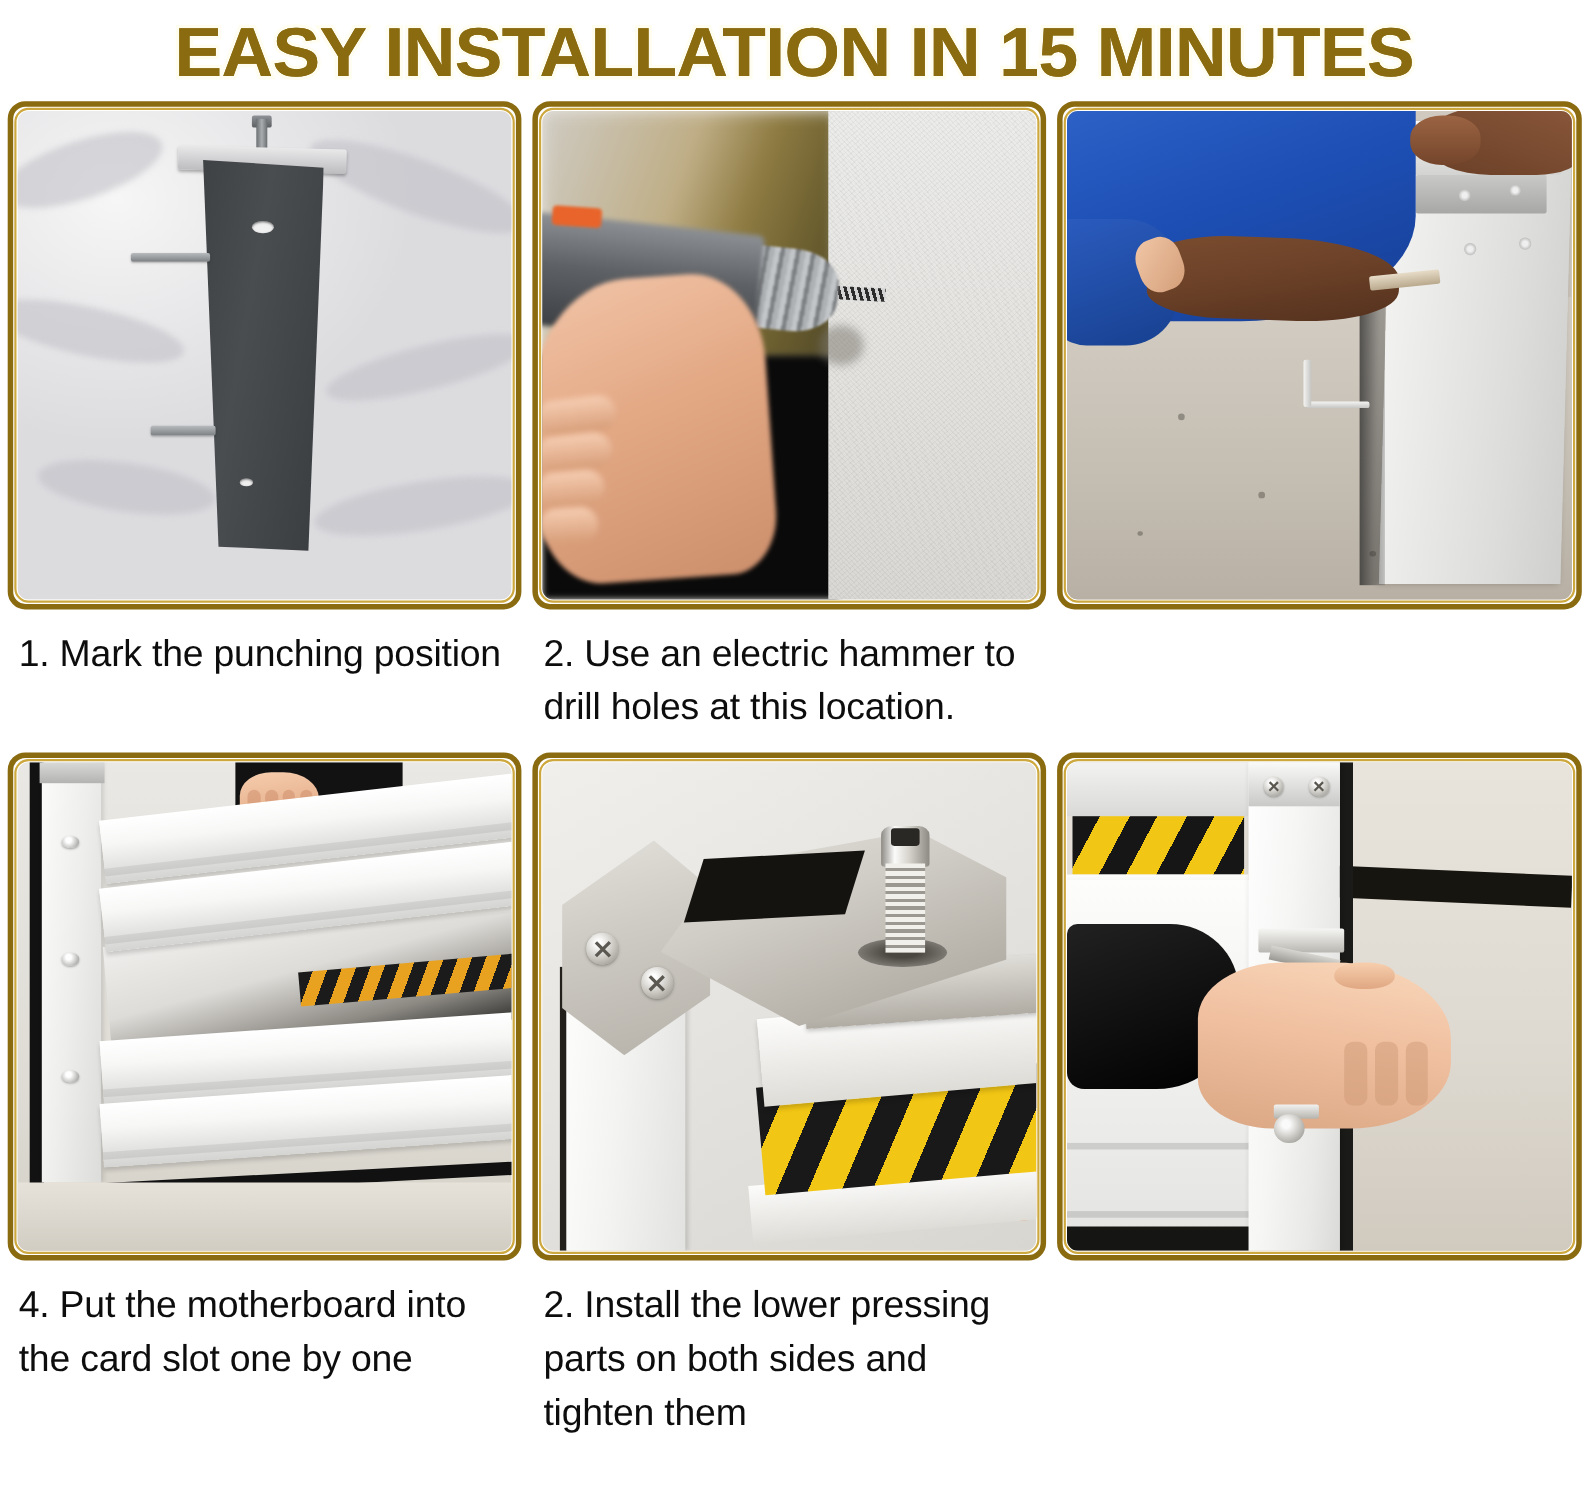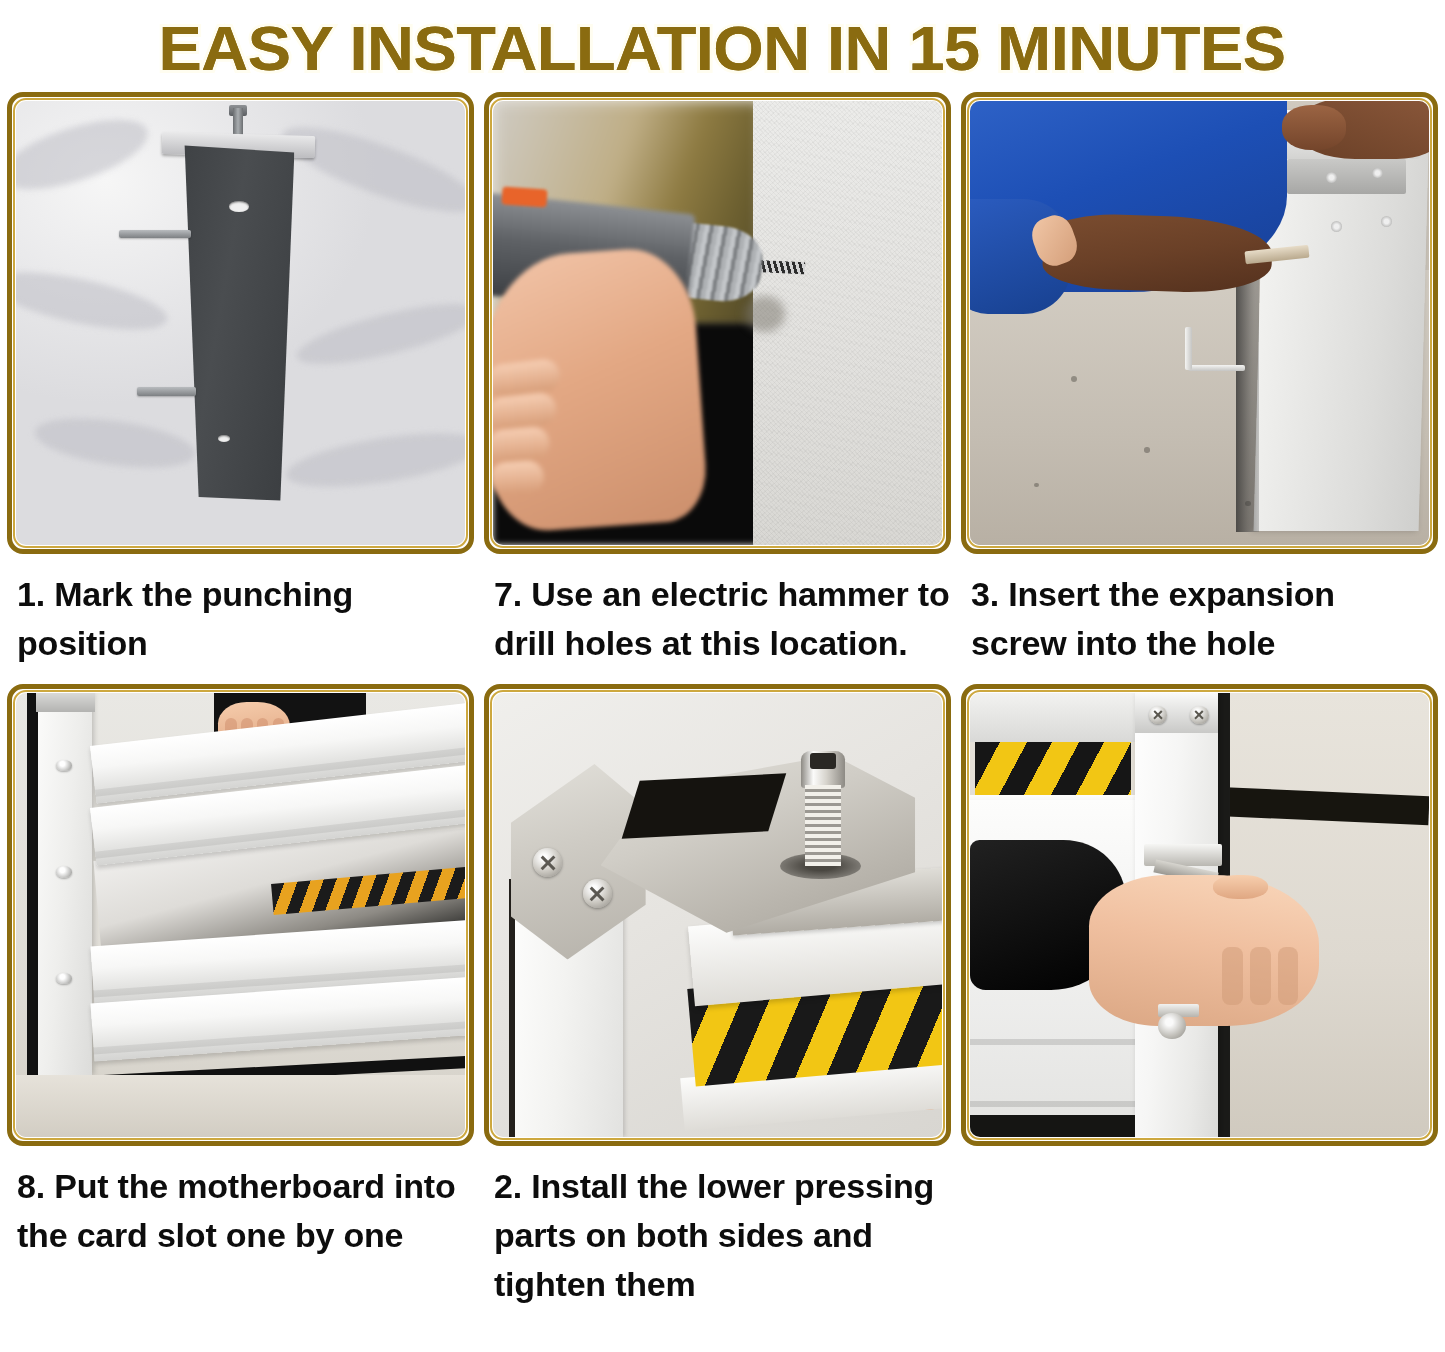--- a/index.html
+++ b/index.html
@@ -32,21 +32,20 @@
     transform:scaleX(1.03);
     text-shadow:0 0 0 #8a6b10;
   }
 
   
   .grid{
     padding:0 7px;
     display:flex;
     flex-direction:column;
     row-gap:0;
-    font-weight:bold;
   }
   .row{ display:flex; column-gap:0; }
   .cell{ width:478px; margin-right:0; }
   .cell:nth-child(1){ padding-right:10px; }
   .cell:nth-child(2){ padding-right:10px; padding-left:0; }
   .cell:nth-child(3){ padding-left:0; }
 
   
   .frame{
     position:relative;
@@ -654,21 +653,21 @@
           <div class="drillbody"></div>
           <div class="trigger"></div>
           <div class="hand">
             <div class="finger f1"></div>
             <div class="finger f2"></div>
             <div class="finger f3"></div>
             <div class="finger f4"></div>
           </div>
         </div>
       </div>
-      <div class="caption">7. Use an electric hammer to drill holes at this location.</div>
+      <div class="caption">2. Use an electric hammer to drill holes at this location.</div>
     </div>
 
     <div class="cell">
       <div class="frame">
         <div class="photo p3">
           <div class="floor"></div>
           <div class="speck" style="left:22%;top:62%;width:1.4%;height:1.4%;"></div>
           <div class="speck" style="left:38%;top:78%;width:1.2%;height:1.2%;"></div>
           <div class="speck" style="left:14%;top:86%;width:1%;height:1%;"></div>
           <div class="speck" style="left:60%;top:90%;width:1.3%;height:1.3%;"></div>
@@ -687,21 +686,20 @@
           <div class="handR"></div>
           <div class="armL"></div>
           <div class="cuff"></div>
           <div class="tool"></div>
           <div class="allen">
             <div class="seg-h"></div>
             <div class="seg-v"></div>
           </div>
         </div>
       </div>
-      <div class="caption">3. Insert the expansion screw into the hole</div>
     </div>
   </div>
 
   <div class="row row2">
 
     <div class="cell">
       <div class="frame">
         <div class="photo p4">
           <div class="person"></div>
           <div class="hand4">
@@ -727,21 +725,21 @@
           <div class="postL-dark"></div>
           <div class="postL"></div>
           <div class="postL-cap"></div>
           <div class="pscrew" style="top:15%;"></div>
           <div class="pscrew" style="top:39%;"></div>
           <div class="pscrew" style="top:63%;"></div>
           <div class="baseline"></div>
           <div class="floor4"></div>
         </div>
       </div>
-      <div class="caption">8. Put the motherboard into the card slot one by one</div>
+      <div class="caption">4. Put the motherboard into the card slot one by one</div>
     </div>
 
     <div class="cell">
       <div class="frame">
         <div class="photo p5">
           <div class="hand5"></div>
           <div class="barrier2"></div>
           <div class="stripe5"></div>
           <div class="barrier"></div>
           <div class="colline"></div>

